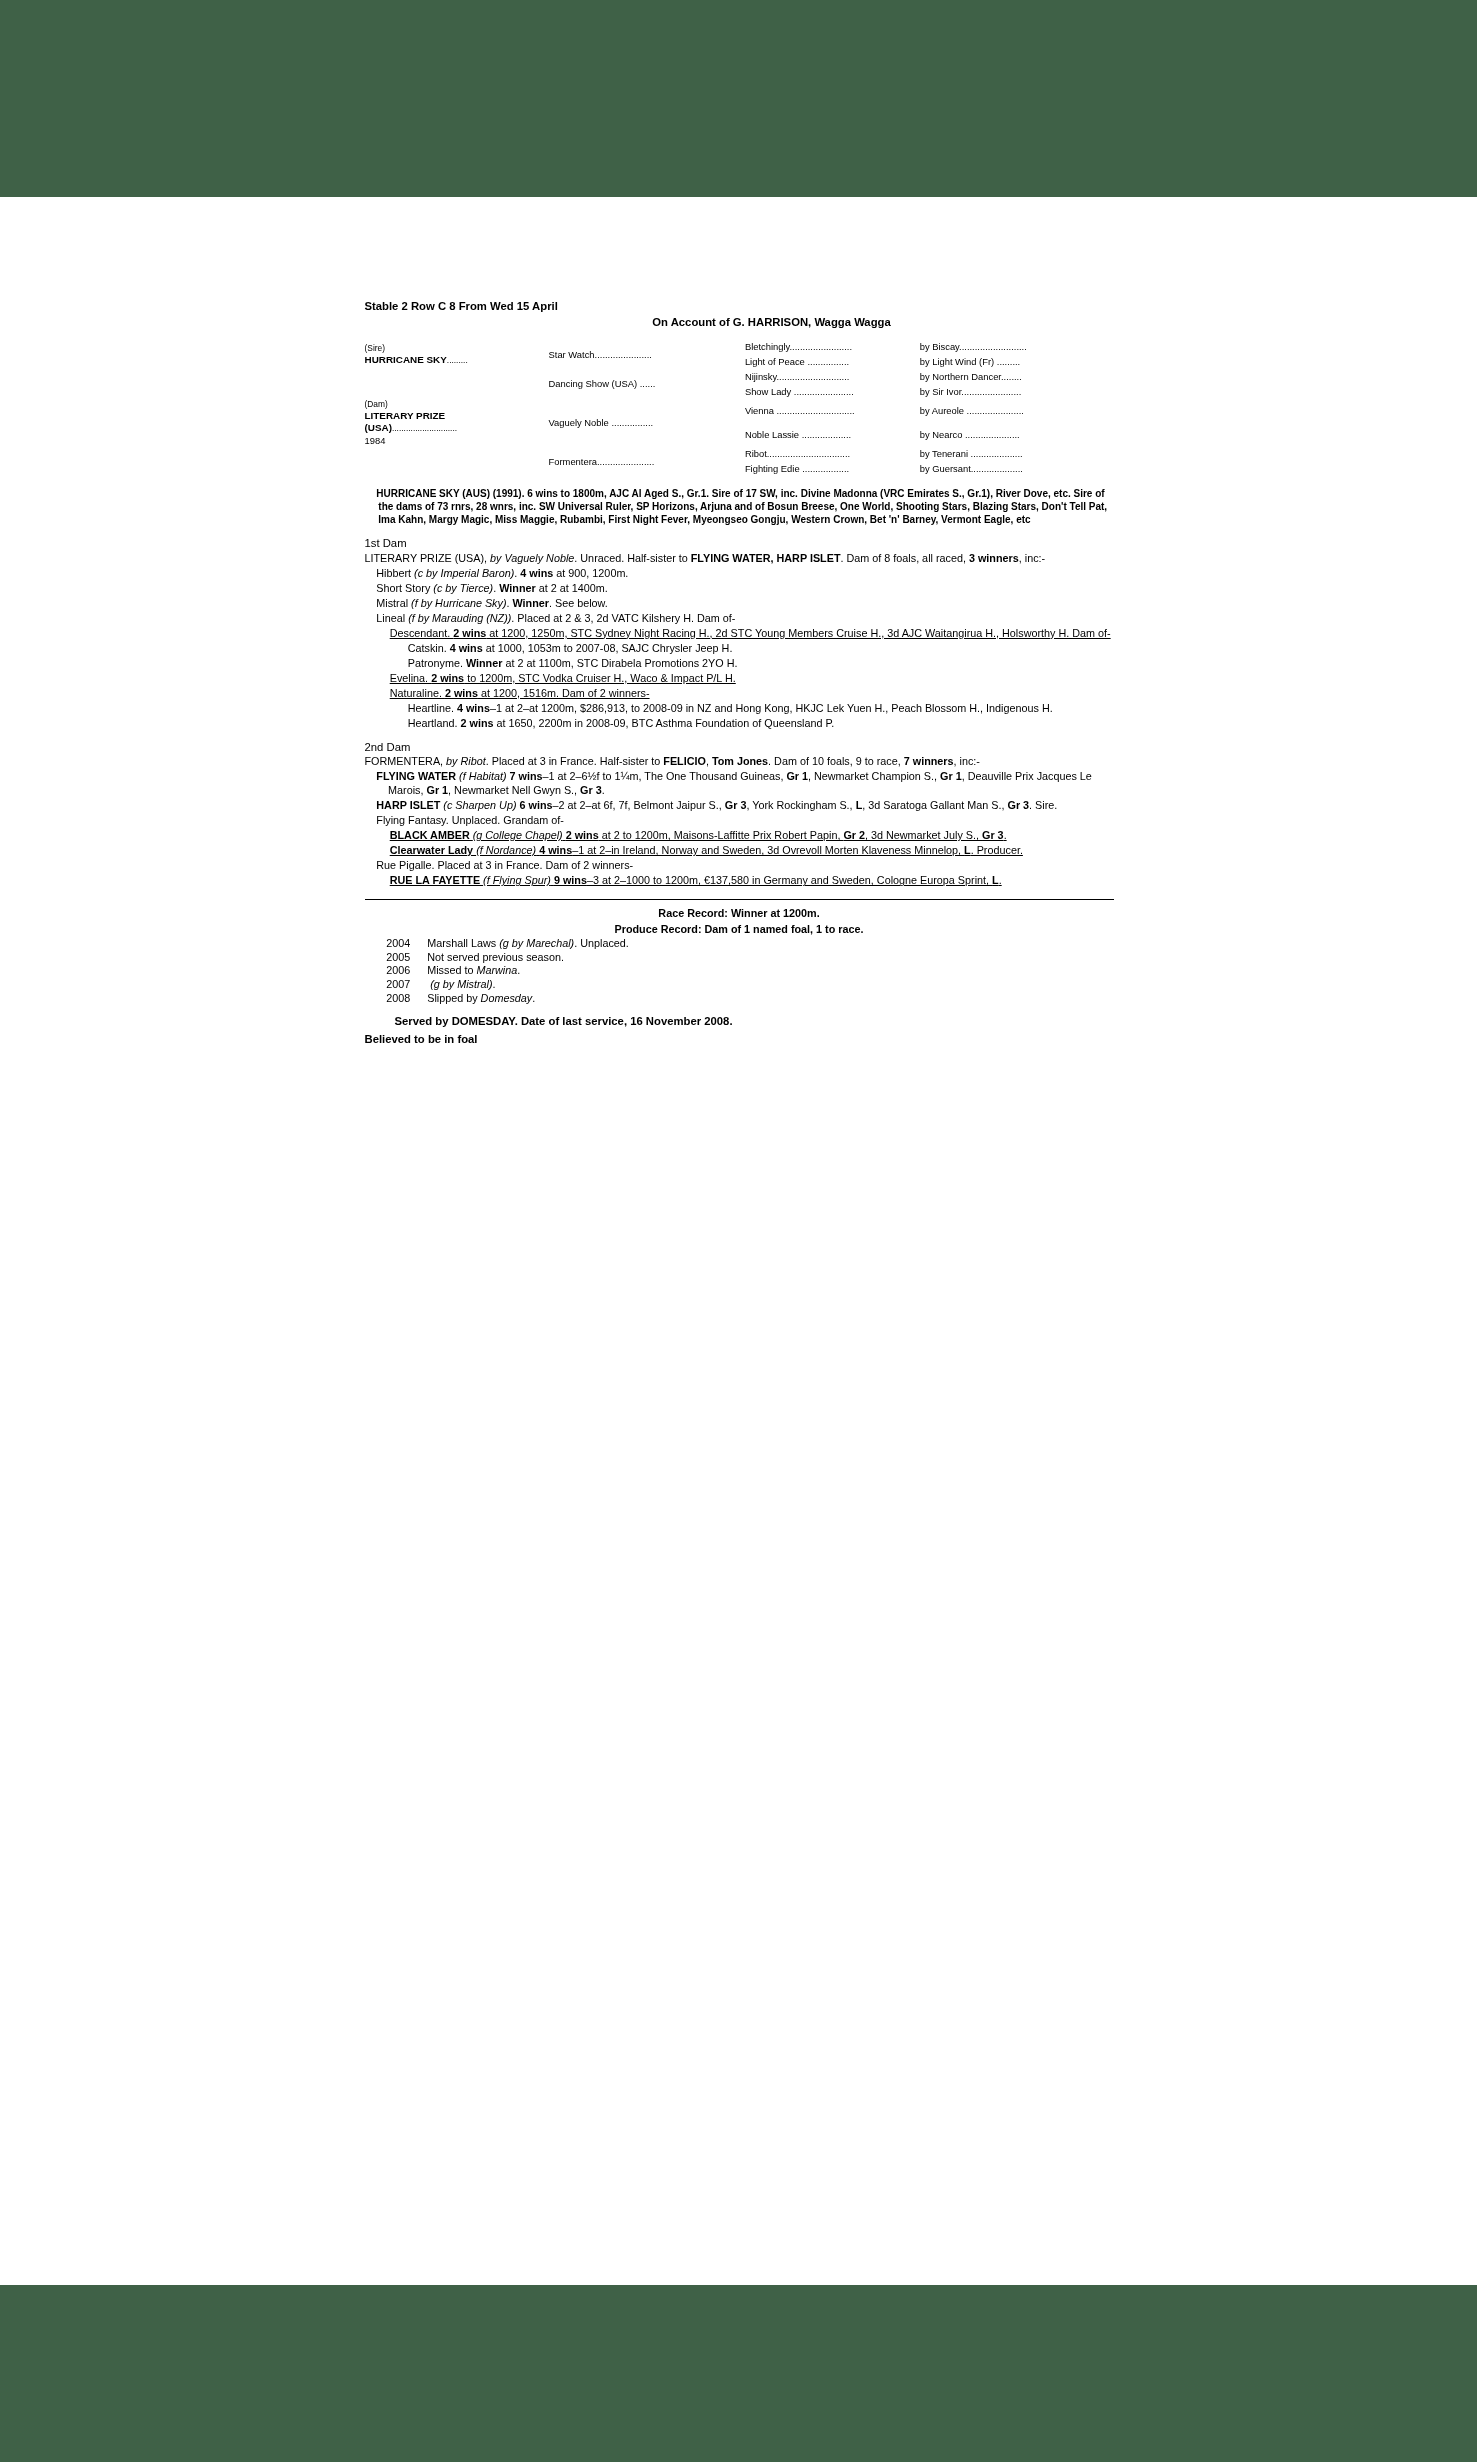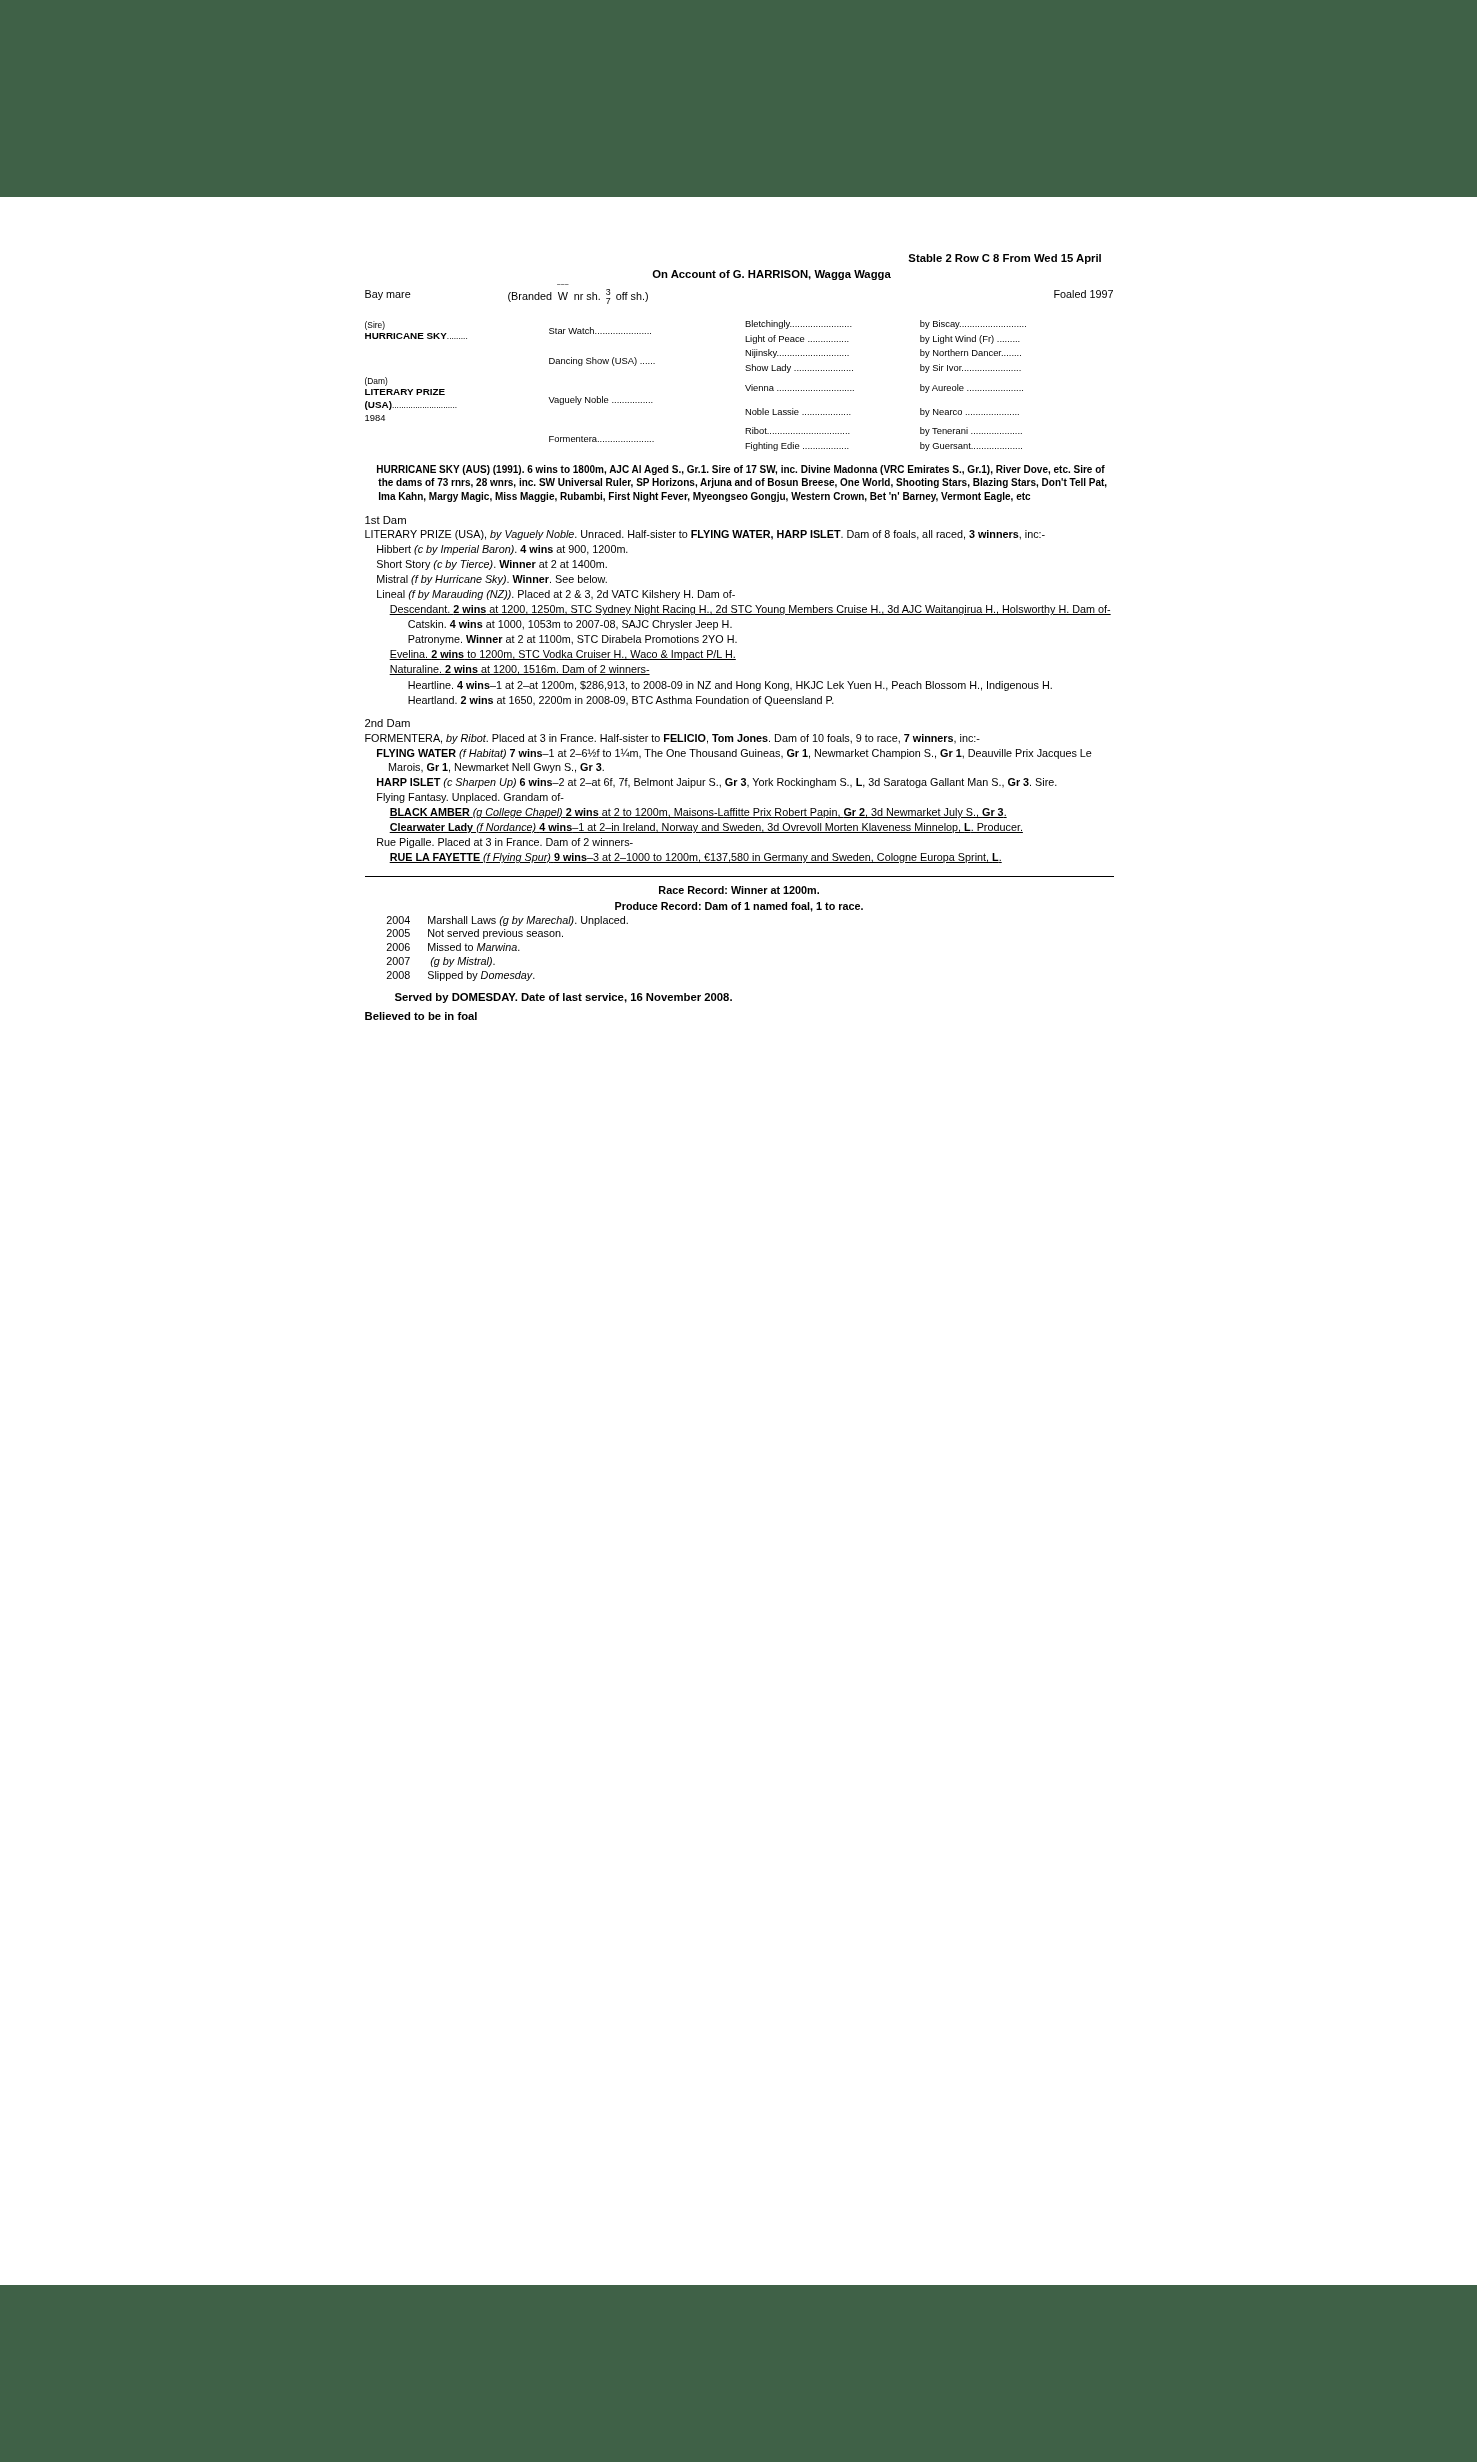--- a/index.html
+++ b/index.html
@@ -28,24 +28,25 @@
     padding-top: 54px;
     color: #000;
     font-size: 10.3px;
     line-height: 1.28;
   }
   .b { font-weight: bold; }
   .i { font-style: italic; }
 
   
   .hdr-line1 {
-    text-align: right;
+    text-align: left;
     font-weight: bold;
     font-size: 11.3px;
     padding-right: 11.8px;
+    margin-top: 48px;
   }
   .hdr-line2 {
     text-align: center;
     font-weight: bold;
     font-size: 11.3px;
     padding-left: 65px;
     margin-top: 2px;
   }
   .lot-row {
     position: relative;
@@ -180,31 +181,20 @@
 </head>
 <body>
 
 <div class="page">
   <div class="sheet">
 
     <div class="hdr-line1">Stable 2 Row C 8 From Wed 15 April</div>
     <div class="hdr-line2">On Account of G. HARRISON, Wagga Wagga</div>
 
 
-    <div class="desc-row">
-      <div class="desc-colour">Bay mare</div>
-      <div class="desc-brand">
-        <span>(Branded</span>
-        <span class="brandmark"><span class="top">~~~</span><span>W</span></span>
-        <span>nr sh.</span>
-        <span class="frac"><span class="num">3</span><span class="den">7</span></span>
-        <span>off sh.)</span>
-      </div>
-      <div class="desc-foaled">Foaled 1997</div>
-    </div>
 
     <table class="ped">
       <colgroup>
         <col class="col-1">
           <col class="col-2">
           <col class="col-3">
           <col class="col-4">
       </colgroup>
       <tbody>
         <tr>

